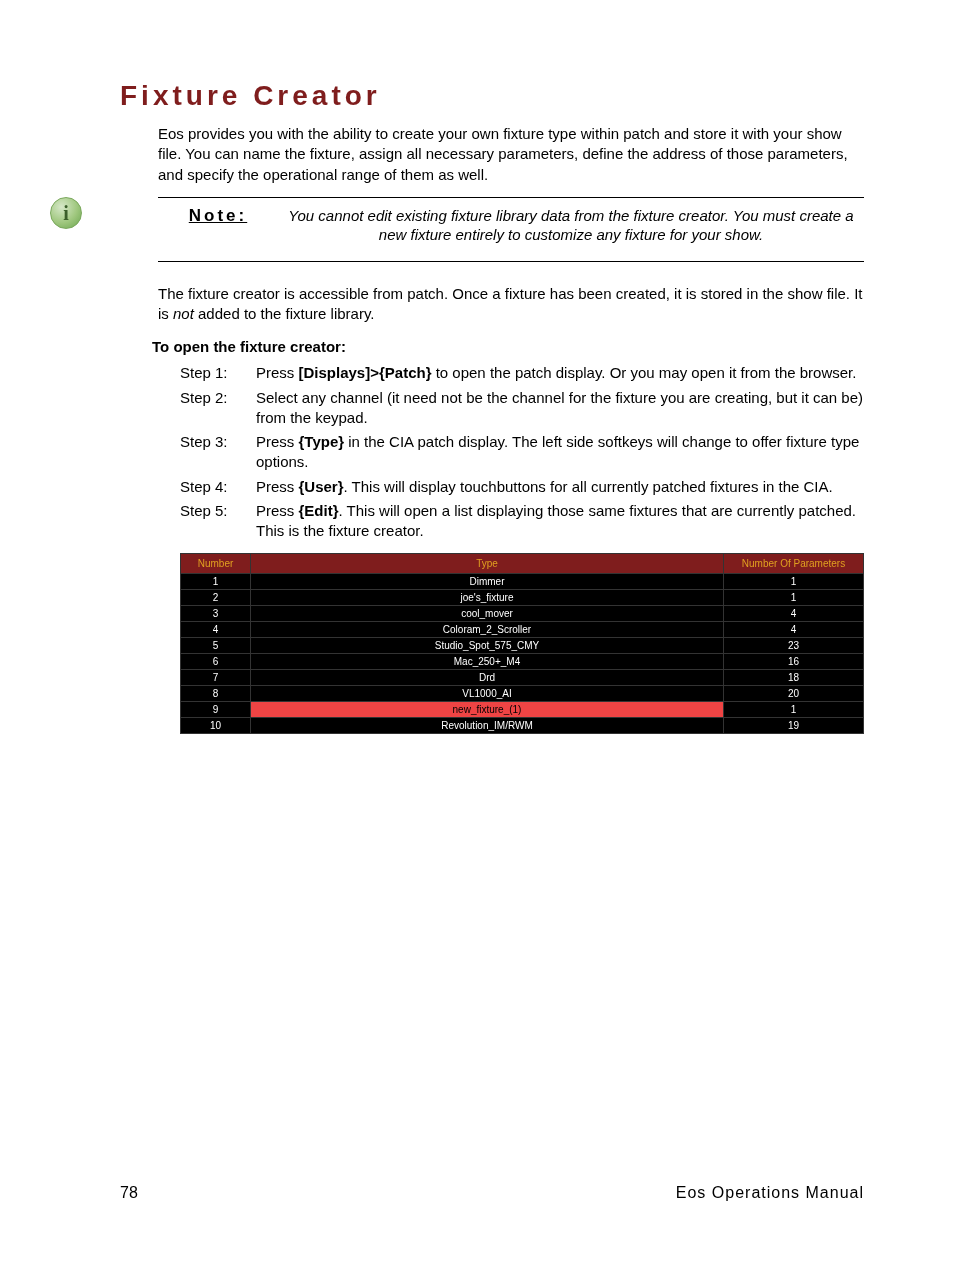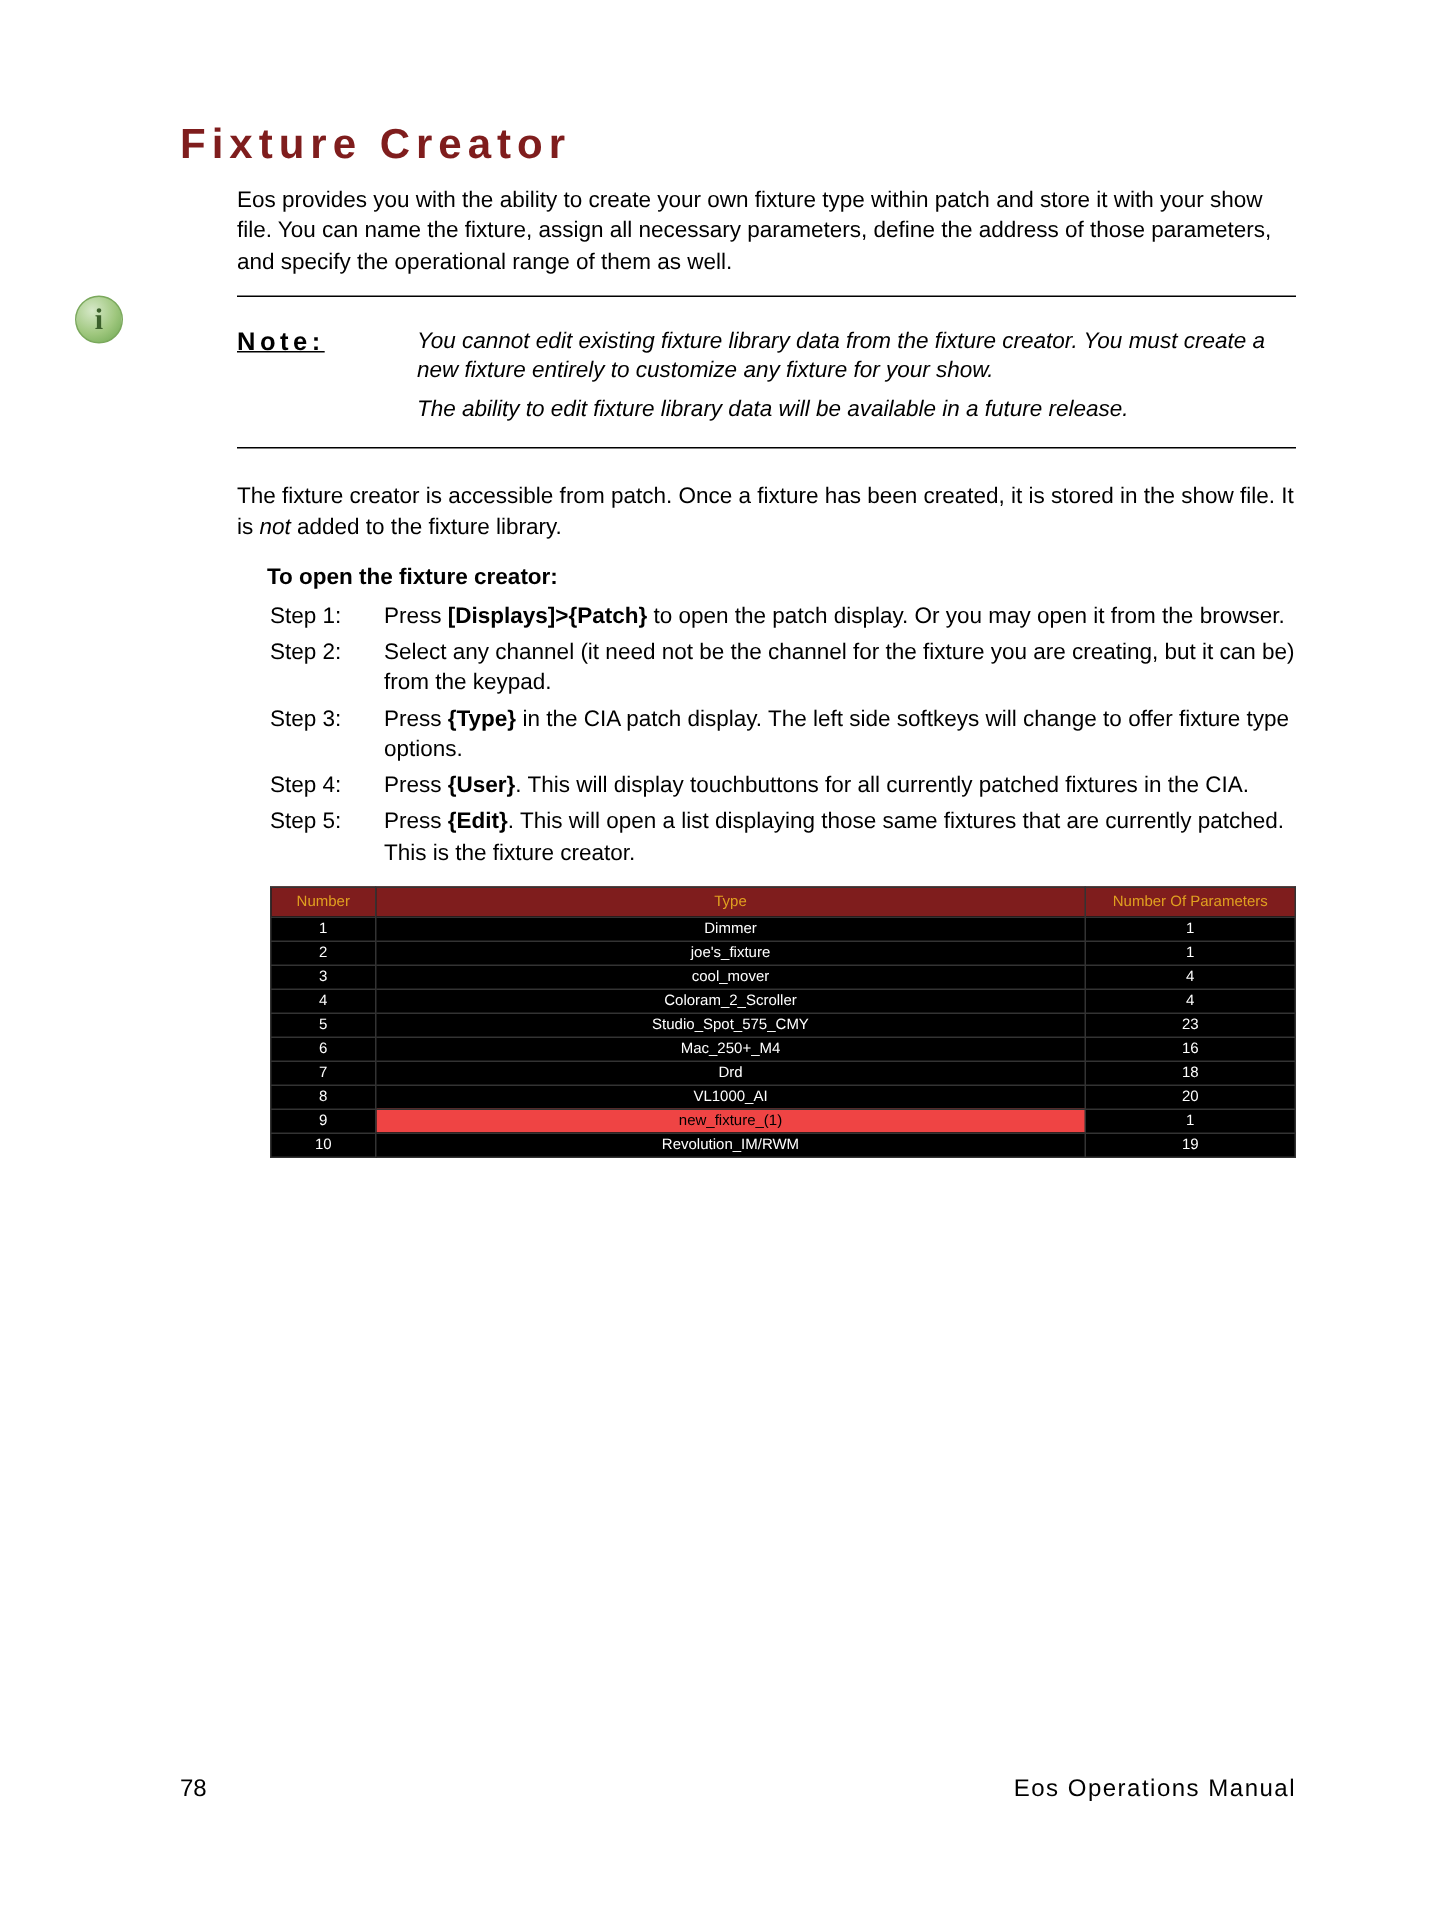--- a/index.html
+++ b/index.html
@@ -26,22 +26,23 @@
   .intro {
     margin-left: 38px;
     font-size: 15px;
     line-height: 1.35;
     margin-bottom: 12px;
   }
   .note-block {
     margin-left: 38px;
     border-top: 1px solid #000;
     border-bottom: 1px solid #000;
-    padding: 20px 0 10px 0;
+    padding: 8px 0 10px 0;
     position: relative;
+    text-align: center;
   }
   .note-row { display: flex; }
   .note-label {
     font-family: Arial, Helvetica, sans-serif;
     font-weight: bold;
     font-size: 17px;
     letter-spacing: 3px;
     text-decoration: underline;
     width: 120px;
     flex: 0 0 120px;
@@ -72,21 +73,21 @@
     color: #3b5f2b;
   }
   .body-text {
     margin-left: 38px;
     margin-top: 22px;
     font-size: 15px;
     line-height: 1.35;
   }
   .body-text em { font-style: italic; }
   .subhead {
-    margin-left: 58px;
+    margin-left: 32px;
     margin-top: 14px;
     font-weight: bold;
     font-size: 15px;
   }
   .steps {
     margin-left: 60px;
     margin-top: 8px;
   }
   .step {
     display: flex;
@@ -155,21 +156,20 @@
 
   <h2 class="title">Fixture Creator</h2>
 
   <p class="intro">Eos provides you with the ability to create your own fixture type within patch and store it with your show file. You can name the fixture, assign all necessary parameters, define the address of those parameters, and specify the operational range of them as well.</p>
 
   <div class="note-block">
     <div class="note-row">
       <div class="note-label">Note:</div>
       <div class="note-text">
         <p>You cannot edit existing fixture library data from the fixture creator. You must create a new fixture entirely to customize any fixture for your show.</p>
-        <p>The ability to edit fixture library data will be available in a future release.</p>
       </div>
     </div>
   </div>
 
   <p class="body-text">
     <span>The fixture creator is accessible from patch. Once a fixture has been created, it is stored in the show file. It is </span><em>not</em><span> added to the fixture library.</span>
   </p>
 
   <p class="subhead">To open the fixture creator:</p>
 

